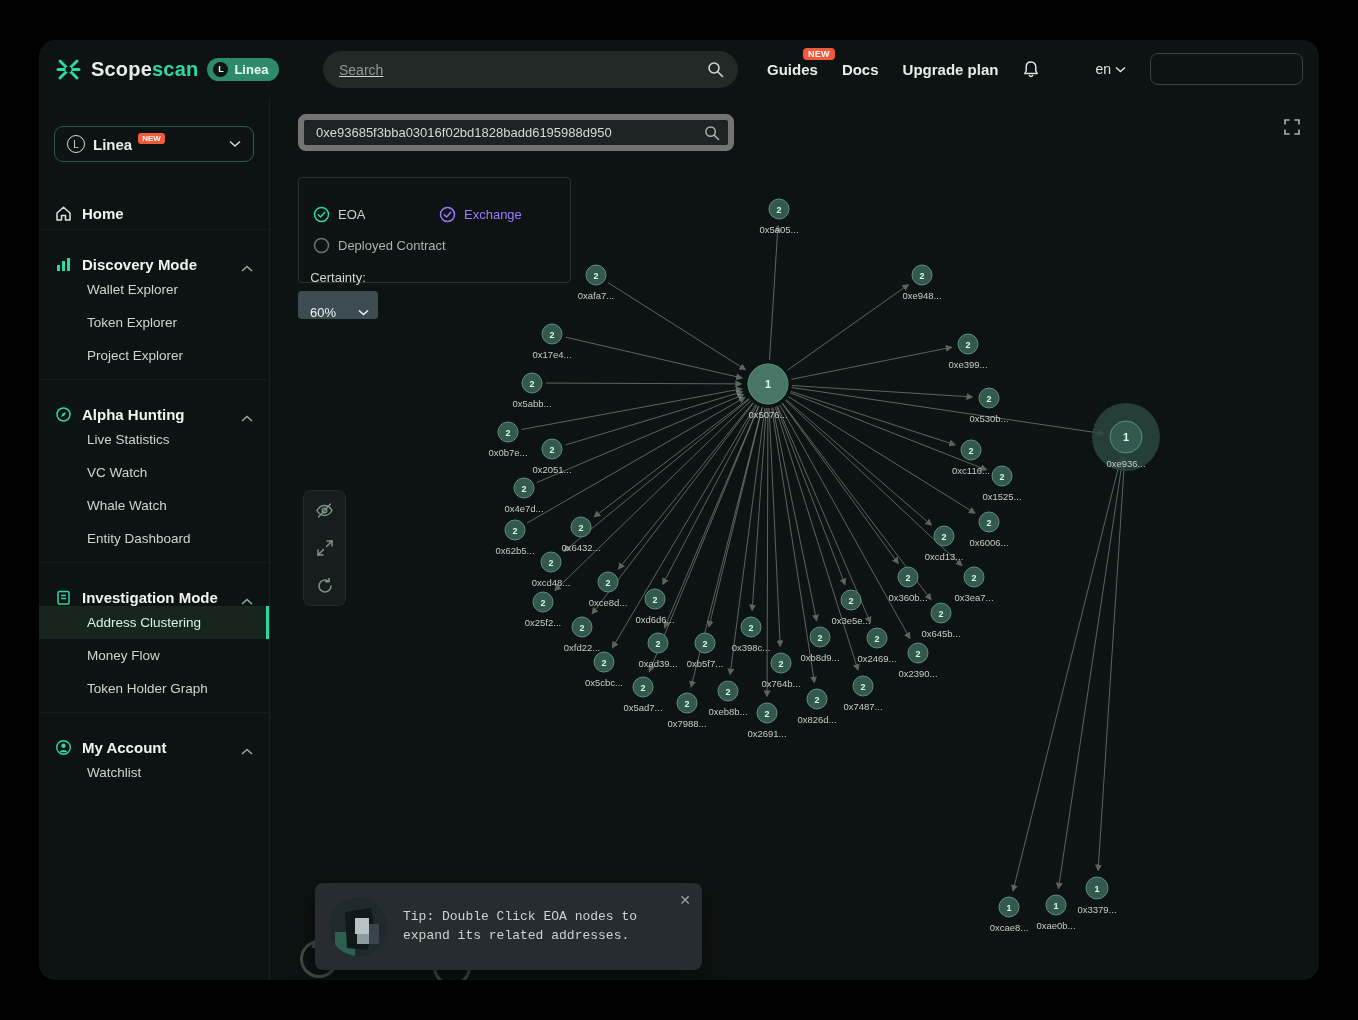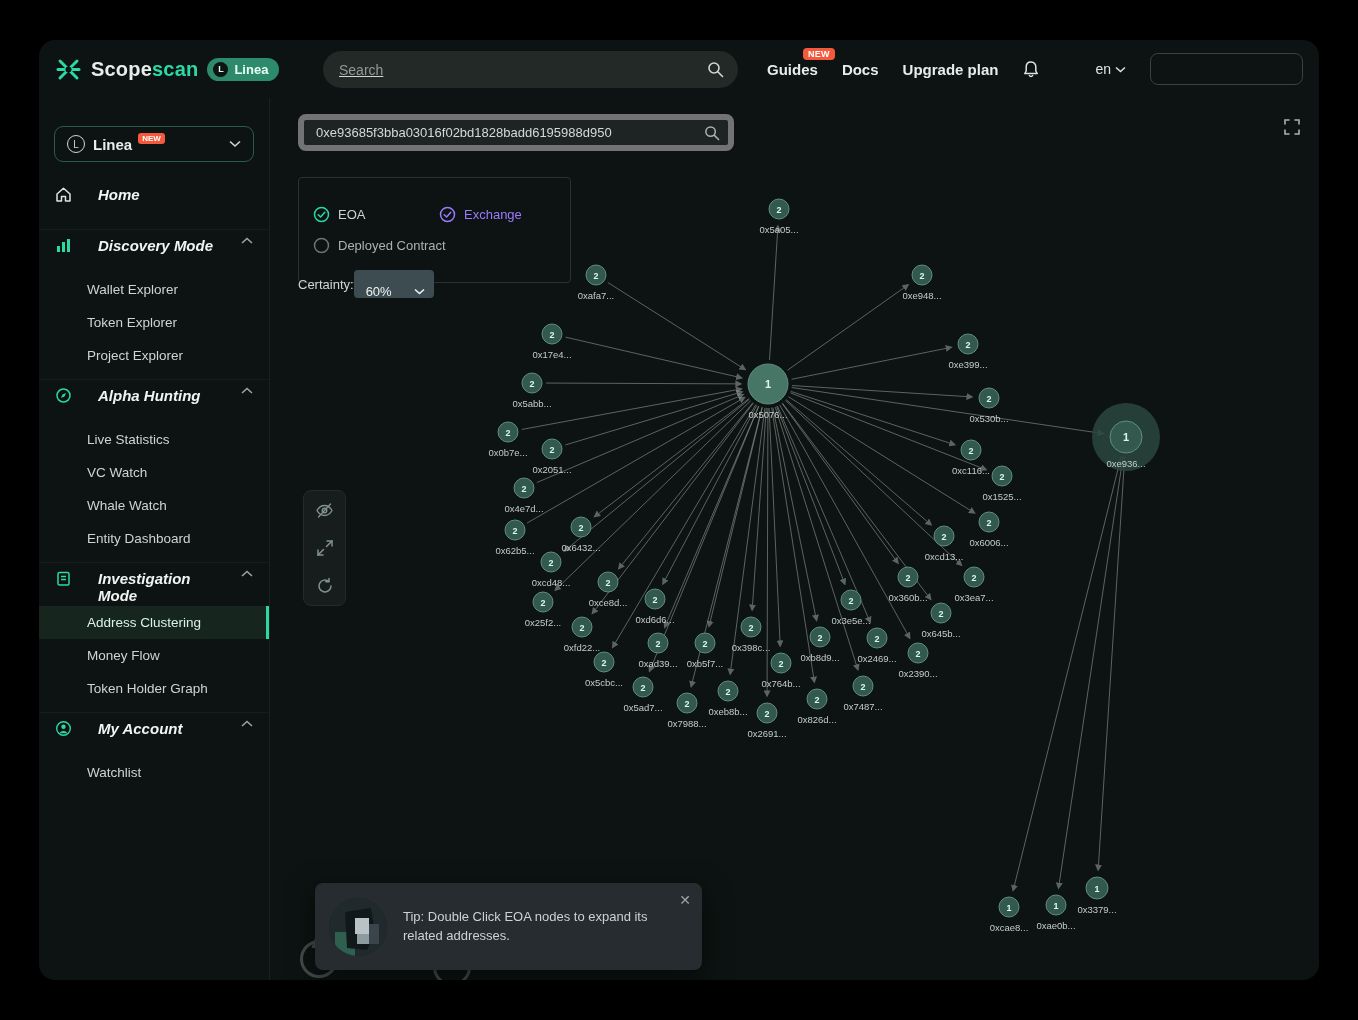--- a/index.html
+++ b/index.html
@@ -27,44 +27,44 @@
   .bodyrow { position:absolute; top:58px; left:0; right:0; bottom:0; display:flex; }
   .sidebar { width:231px; border-right:1px solid #1a211f; padding-top:28px; position:relative; flex:none; }
   .canvas { position:relative; flex:1; overflow:hidden; }
 
   
   .chain-select { margin:0 15px 24px 15px; height:36px; border:1px solid #2b5a4a; border-radius:9px; display:flex; align-items:center; gap:8px; padding:0 12px; cursor:pointer; }
   .chain-select .cicon { width:18px; height:18px; border-radius:50%; border:1.5px solid #cfd6d3; color:#cfd6d3; font-size:10px; display:flex; align-items:center; justify-content:center; }
   .chain-select .clabel { font-size:15px; font-weight:700; }
   .chain-select .cnew { background:#f4593b; color:#fff; font-size:8px; font-weight:700; padding:1px 4px; border-radius:3px; margin-left:-2px; transform:translateY(-6px); }
   .chain-select .spacer { flex:1; }
-  .side-row { display:flex; align-items:flex-start; gap:26px; height:36px; padding:0 16px; cursor:pointer;font-style:italic; }
+  .side-row { display:flex; align-items:flex-end; gap:10px; height:36px; padding:0 16px; cursor:pointer; }
   .side-row .slabel { font-size:15px; font-weight:700; color:#f0f4f2; flex:1; }
   .side-sub { display:flex; align-items:center; height:33px; padding-left:48px; font-size:13.5px; color:#ccd5d1; cursor:pointer; }
   .side-sub.active { background:#17251f; color:#d9f3e8; border-right:3px solid #2bd9a5; }
   .side-sep { height:1px; background:#161d1b; margin:7px 0; }
 
   
   .addr-box { position:absolute; left:28px; top:16px; width:436px; height:37px; background:#1d2423; border:6px solid #737373; border-radius:8px; display:flex; align-items:center; padding:0 8px 0 12px; z-index:5; }
   .addr-box input { flex:1; min-width:0; background:transparent; border:none; outline:none; color:#d3dad7; font-size:13px; font-family:"Liberation Sans", sans-serif; white-space:nowrap; overflow:hidden; }
   .fullscreen-top { position:absolute; right:18px; top:20px; z-index:5; color:#a9b3af; }
   .legend { position:absolute; left:28px; top:79px; width:273px; border:1px solid #2b3331; border-radius:4px; padding:28px 14px; z-index:5; display:flex; flex-wrap:wrap; row-gap:14px; }
   .legend-item { display:flex; align-items:center; gap:8px; font-size:13px; }
   .legend-item.eoa { width:126px; color:#c9d3cf; }
   .legend-item.exchange { color:#9a7bff; }
   .legend-item.deployed { width:100%; color:#aab3af; }
-  .certainty { position:absolute; left:28px; top:172px; display:flex; align-items:center; gap:0; z-index:5; }
+  .certainty { position:absolute; left:28px; top:172px; display:flex; align-items:center; gap:6px; z-index:5;flex-direction:column; }
   .certainty .clabel { font-size:13px; color:#cfd6d3; }
   .certainty-select { width:80px; height:28px; background:#3d4c51; border-radius:4px; display:flex; align-items:center; justify-content:space-between; padding:15px 9px 0 12px; font-size:13px; color:#eef2f1; cursor:pointer; }
   .graph-tools { position:absolute; left:33px; top:392px; width:43px; background:#161d1c; border:1px solid #232b29; border-radius:8px; z-index:5; display:flex; flex-direction:column; }
   .graph-tools button { width:100%; height:38px; background:none; border:none; cursor:pointer; display:flex; align-items:center; justify-content:center; color:#7f928b; }
   .tipcard { position:absolute; left:45px; top:785px; width:387px; height:87px; background:#262c2f; border-radius:8px; box-shadow:0 8px 28px rgba(0,0,0,.55); z-index:6; display:flex; align-items:center; gap:16px; padding:0 18px 0 14px; }
   .tip-avatar { width:58px; height:58px; border-radius:50%; flex:none; overflow:hidden; border:2px solid #39434
 6; background:#1b2629; }
-  .tip-text { font-size:13px; line-height:1.45; color:#ccd3d1; width:256px; }
+  .tip-text { font-size:13px; line-height:1.45; color:#ccd3d1; width:256px;font-family:Liberation Mono, monospace; }
   .tip-close { position:absolute; top:9px; right:11px; background:none; border:none; color:#9aa5a1; font-size:14px; cursor:pointer; }
   .watermark { position:absolute; left:40px; top:800px; font-size:54px; font-weight:700; color:#434e49; z-index:1; }
   .wm-circle { position:absolute; width:38px; height:38px; border:3px solid #434e49; border-radius:50%; z-index:1; }
   #graph-svg { position:absolute; left:0; top:0; z-index:2; }
   svg { display:block; }
 </style>
 </head>
 <body>
 
 <div class="app">

